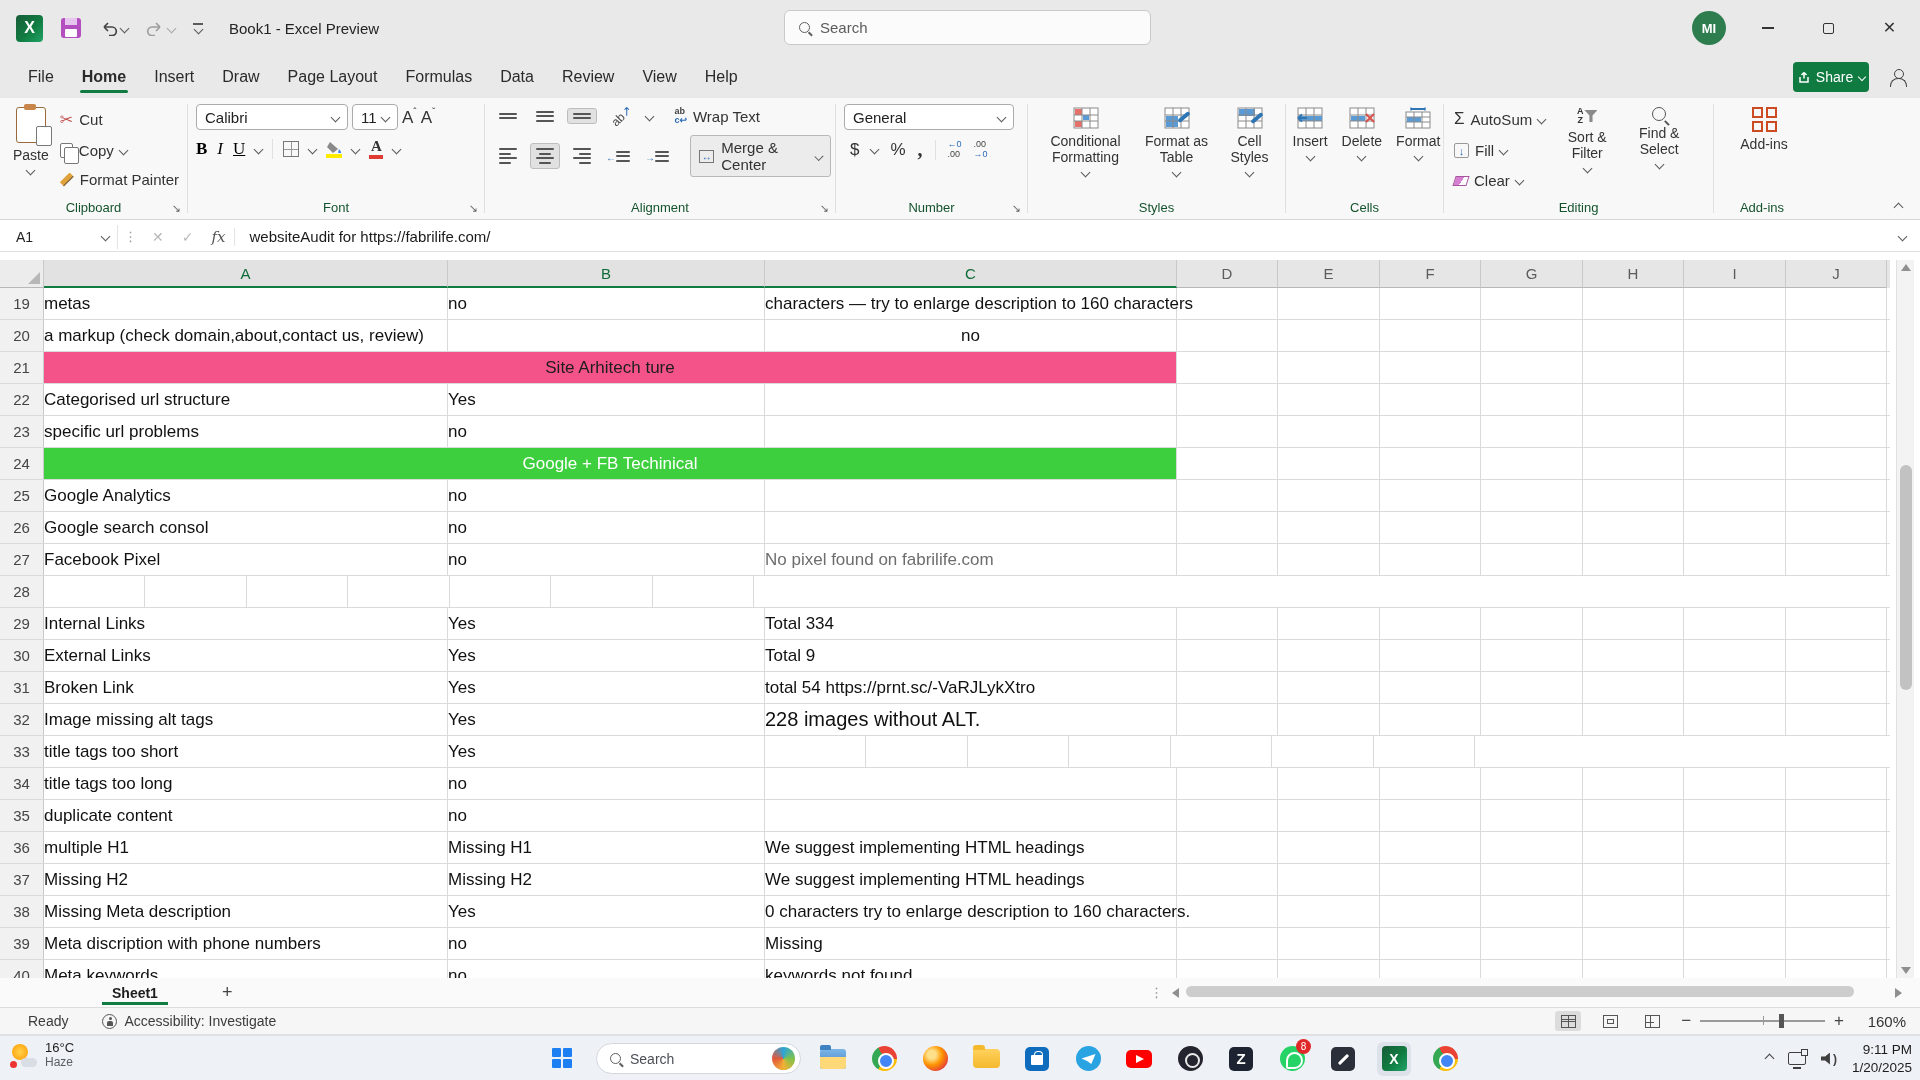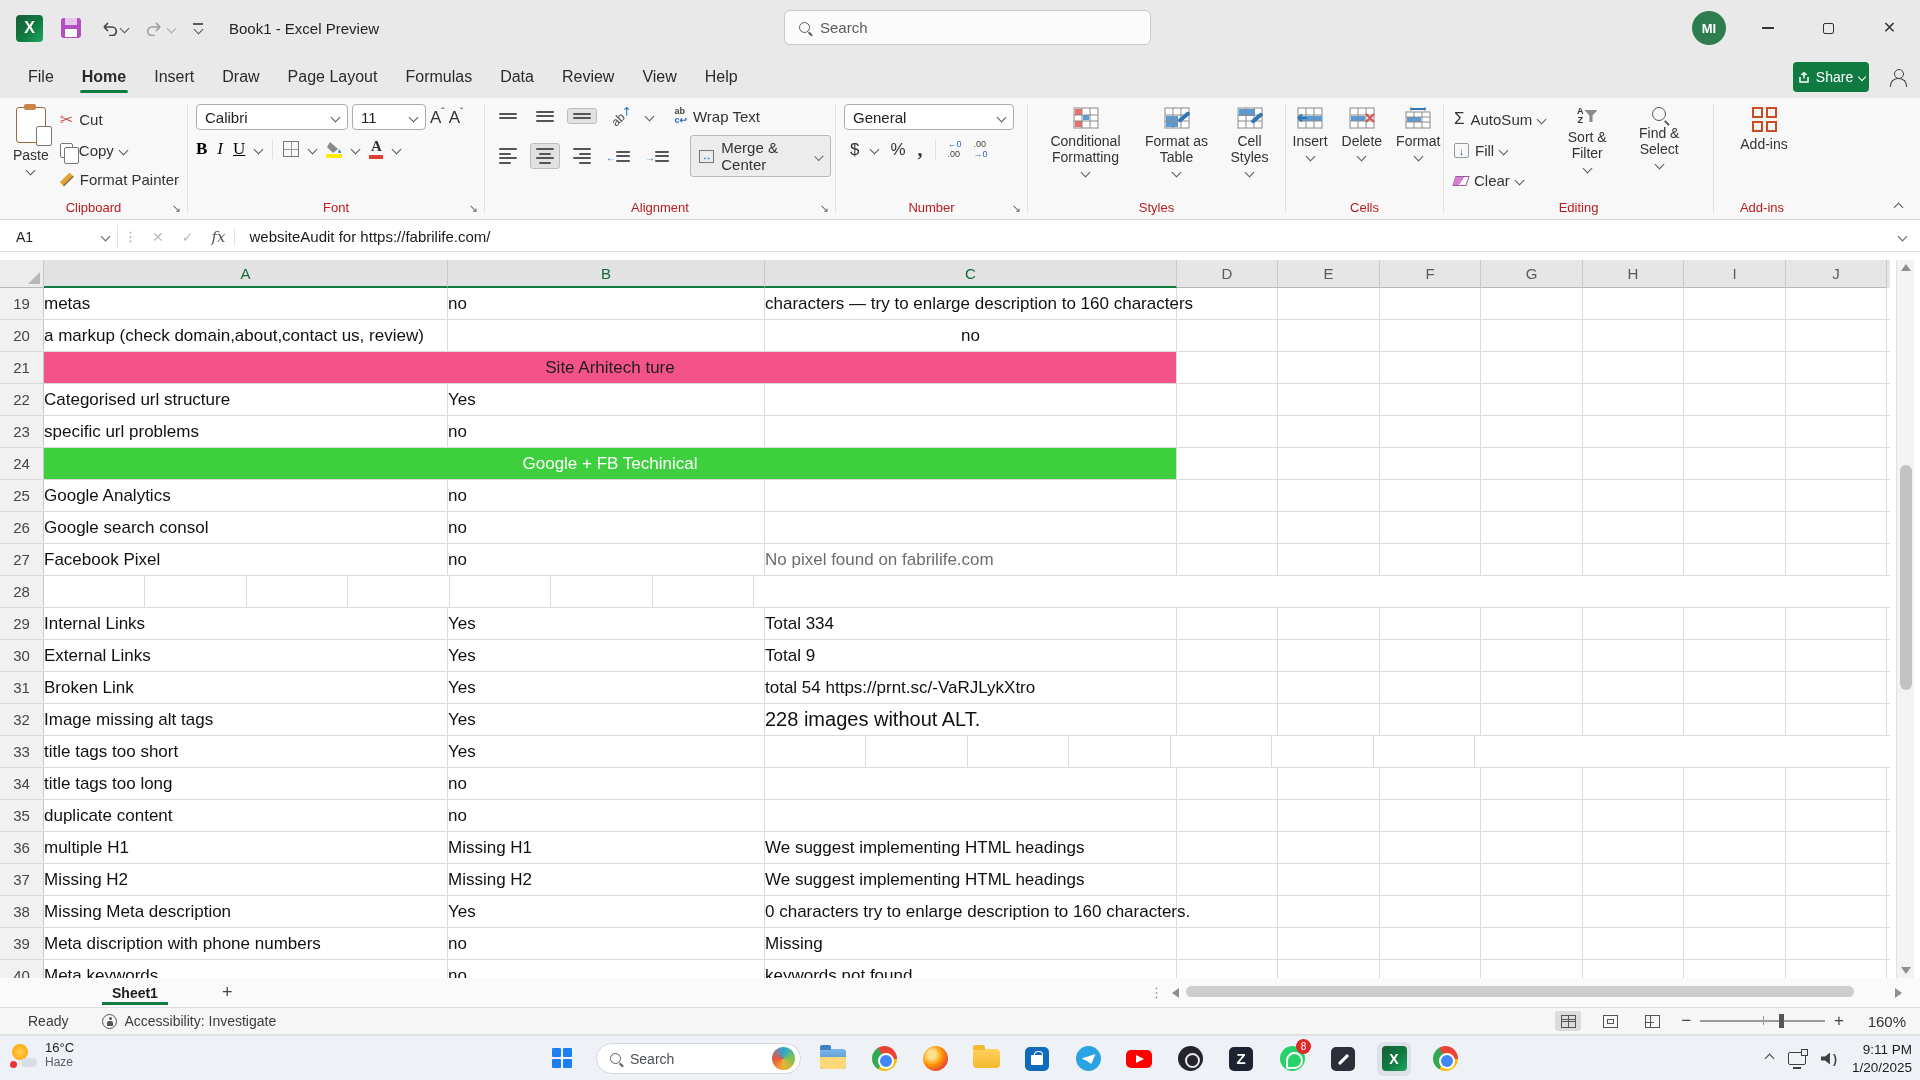--- a/index.html
+++ b/index.html
@@ -38,21 +38,21 @@
   .tab.active::after { content:""; position:absolute; left:12px; right:12px; bottom:2px; height:3px; border-radius:2px; background:#107c41; }
   .share-btn { position:absolute; left:1793px; top:6px; width:76px; height:30px; background:#0f7b41; color:#fff; border-radius:4px; display:flex; align-items:center; justify-content:center; gap:6px; font-size:14px; }
   .share-btn .chev { border-color:#fff; width:6px; height:6px; }
   .person-ic { position:absolute; left:1889px; top:13px; width:18px; height:18px; }
   .person-ic::before { content:""; position:absolute; left:5px; top:0; width:8px; height:8px; border:1.6px solid #444; border-radius:50%; }
   .person-ic::after { content:""; position:absolute; left:1px; top:9px; width:15px; height:8px; border:1.6px solid #444; border-bottom:none; border-radius:8px 8px 0 0; }
 
   
   .ribbon { position:absolute; left:0; top:98px; width:1920px; height:122px; background:#f8f8f8; border-bottom:1px solid #d6d6d6; display:flex; }
   .rgroup { position:relative; height:100%; padding:6px 4px 24px 8px; }
-  .rg-label { position:absolute; left:0; right:0; bottom:4px; text-align:center; font-size:13px; color:#b91c1c; }
+  .rg-label { position:absolute; left:0; right:0; bottom:4px; text-align:center; font-size:13px; color:#14532d; }
   .launcher { position:absolute; right:6px; bottom:4px; font-size:11px; color:#666; }
   .rdiv { width:1px; background:#e0e0e0; margin:6px 0; }
   .rg-body { display:flex; height:100%; }
   .bigbtn { display:flex; flex-direction:column; align-items:center; justify-content:flex-start; gap:4px; padding:3px 5px; font-size:14px; color:#333; line-height:1.15; text-align:center; }
   .bigbtn .lbl2 { width:88px; }
   .sbtn { display:flex; align-items:center; gap:6px; font-size:15px; color:#333; padding:1px 4px; white-space:nowrap; }
   .vstack { display:flex; flex-direction:column; justify-content:space-between; padding:5px 0 6px 2px; }
 
   .ic-clipboard { position:relative; width:30px; height:36px; background:#fff; border:1.6px solid #9a6a3a; border-radius:3px; display:block; }
   .ic-clipboard::before { content:""; position:absolute; left:7px; top:-4px; width:12px; height:6px; background:#c8854a; border-radius:2px; }
@@ -325,21 +325,21 @@
       <span class="launcher">↘</span>
     </div>
     <div class="rdiv"></div>
 
     <div class="rgroup" style="width:296px">
       <div class="fontrow1">
         <div class="combo" style="width:152px">
             <span>Calibri</span>
             <span class="chev"></span>
           </div>
-        <div class="combo" style="width:74px">
+        <div class="combo" style="width:46px">
             <span>11</span>
             <span class="chev"></span>
           </div>
         <span class="fsz">A<sup>ˆ</sup></span>
         <span class="fsz">A<sup>ˇ</sup></span>
       </div>
       <div class="fontrow2">
         <span class="bld">B</span>
         <span class="ita">I</span>
         <span class="und">U</span>

